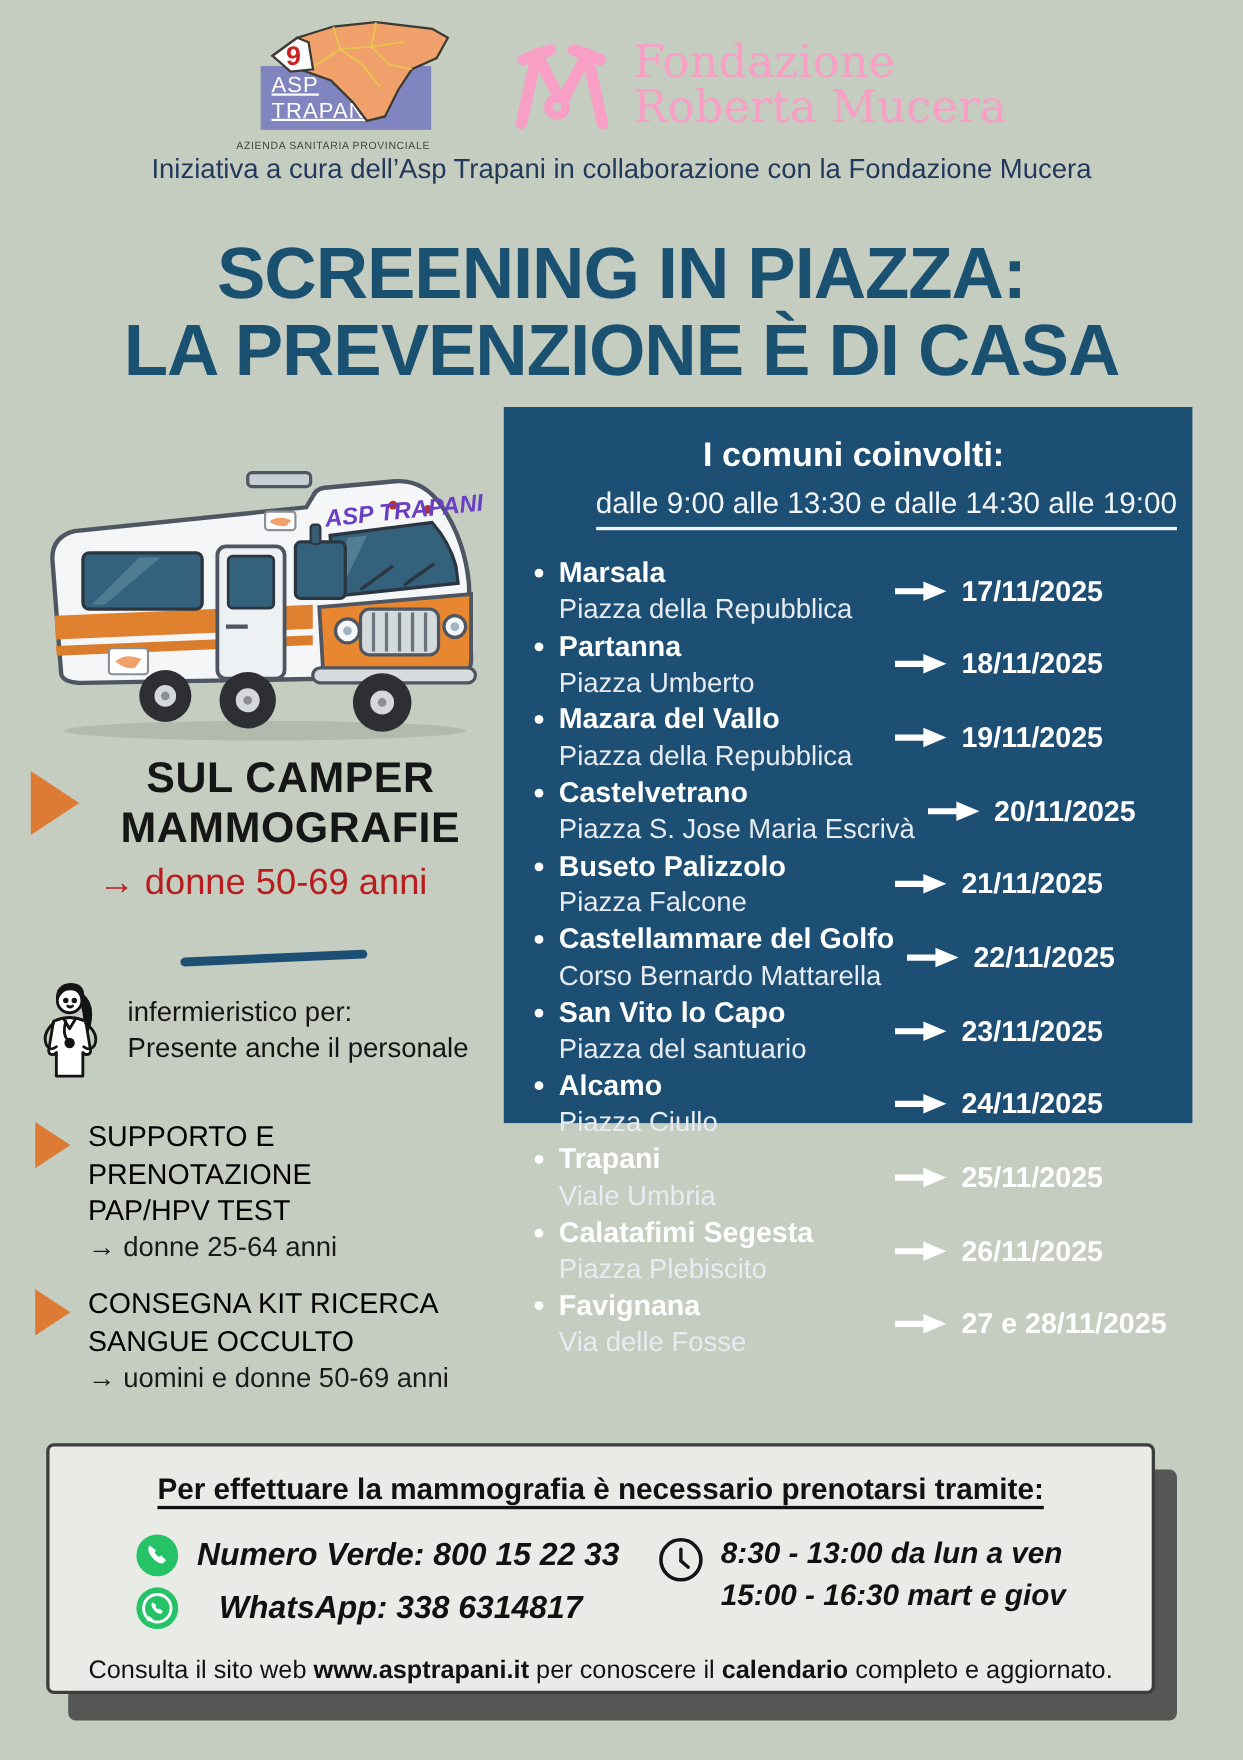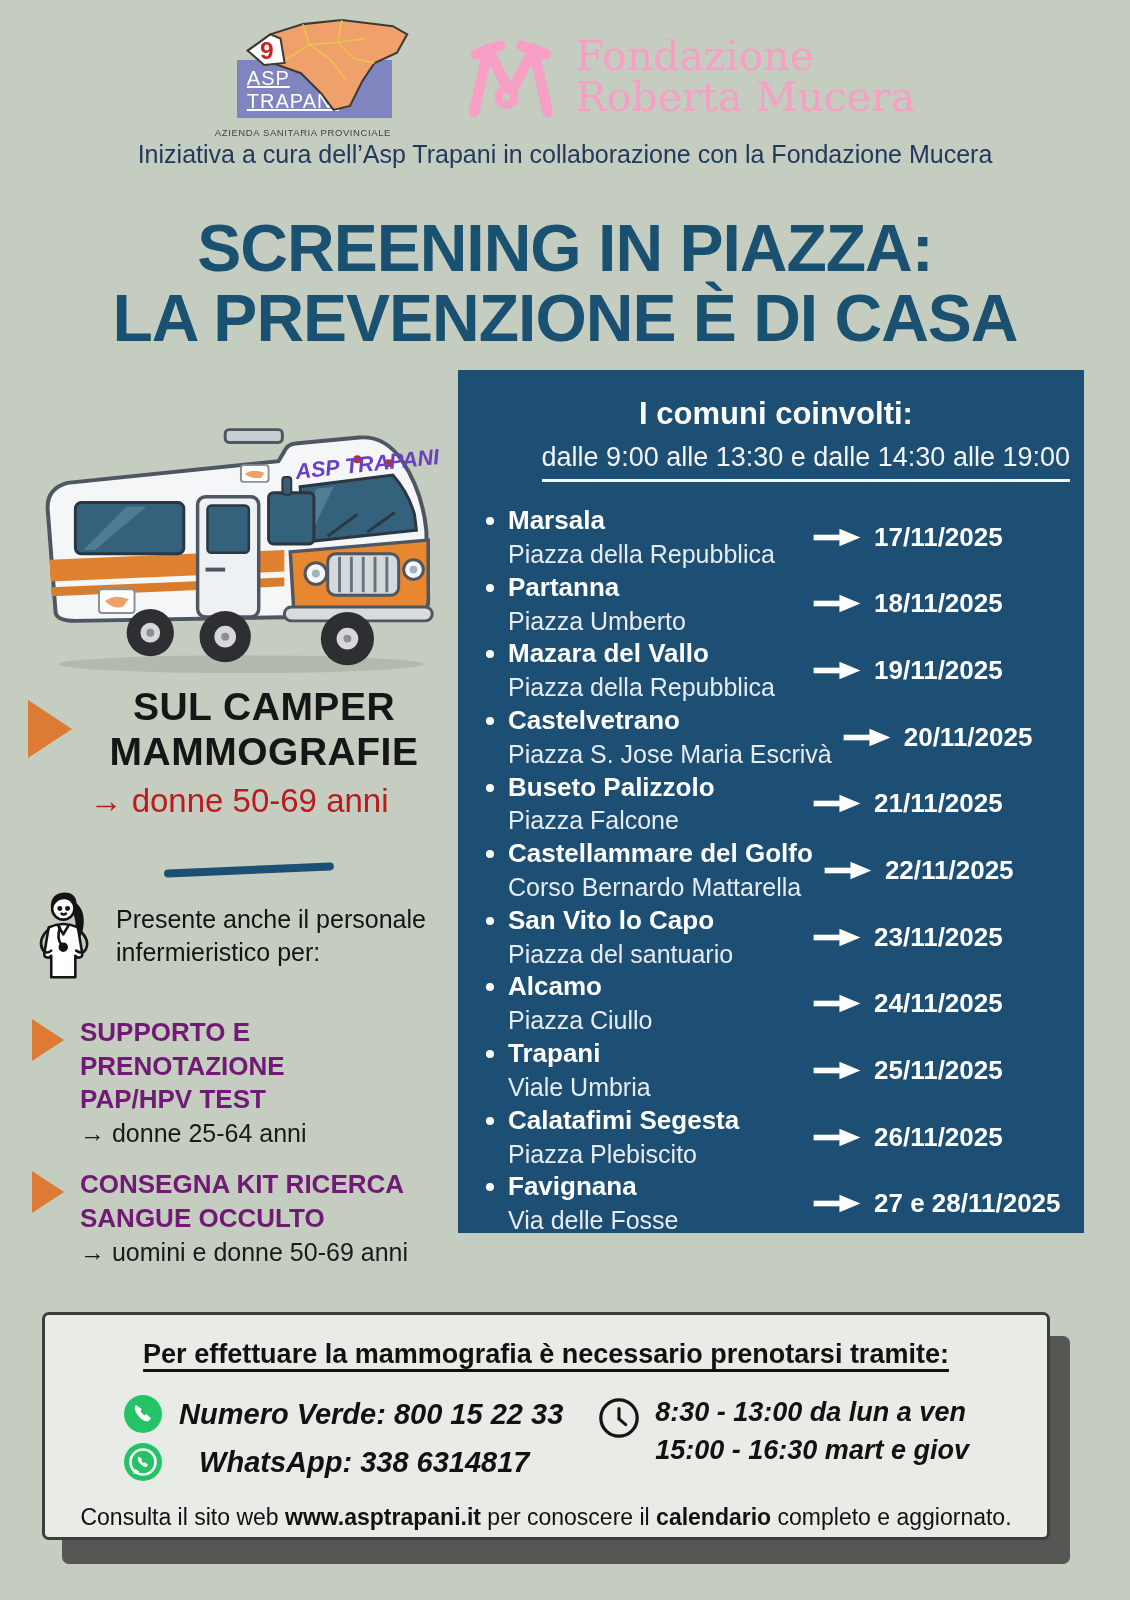--- a/index.html
+++ b/index.html
@@ -51,25 +51,25 @@
 
   .nurse-row { display:flex; align-items:center; gap:8px; margin-top:12px; }
   .nurse-svg { flex:0 0 auto; width:86px; height:100px; }
   .nurse-text { font-size:25px; line-height:1.32; color:#141414; }
 
   .service { display:flex; gap:16px; margin-top:30px; padding-left:10px; }
   .service + .service { margin-top:20px; }
   .tri-small { width:0; height:0; border-left:32px solid #dd7a33;
     border-top:21px solid transparent; border-bottom:21px solid transparent;
     flex:0 0 auto; margin-top:3px; }
-  .service-title { font-size:26px; font-weight:700; line-height:1.28; color:#701a75; }
+  .service-title { font-size:26px; font-weight:400; line-height:1.28; color:#000000; }
   .service-target { font-size:25px; margin-top:3px; color:#1a1a1a; }
 
   
-  .panel { position:absolute; left:458px; top:370px; width:626px; height:863px;
+  .panel { position:absolute; left:458px; top:370px; width:626px; height:651px;
     background:#1d4e74; padding:26px 14px 18px 24px; }
   .panel-heading { text-align:center; color:#ffffff; font-size:31px; font-weight:700; }
   .panel-hours { text-align:right; margin-top:10px; }
   .panel-hours span { display:inline-block; color:#f2f5f7; font-size:27px;
     border-bottom:3px solid #f2f5f7; padding-bottom:6px; }
   .sched-list { margin-top:24px; display:flex; flex-direction:column; gap:4px; }
   .sched-row { display:grid; grid-template-columns:1fr 52px 196px;
     column-gap:10px; align-items:center; }
   .city-line { display:flex; align-items:center; white-space:nowrap; }
   .bullet-dot { width:8px; height:8px; border-radius:50%; background:#ffffff;
@@ -238,22 +238,22 @@
           <path d="M46 30 Q48 32 51 30"></path>
           <path d="M31 46 Q48 38 65 46 L70 76 Q71 82 64 81 L62 79 L62 104 L34 104 L34 79 L32 81 Q25 82 26 76 Z" fill="#ffffff"></path>
           <path d="M42 44 L48 54 L54 44"></path>
           <path d="M31 48 Q18 60 24 72 Q28 78 34 73"></path>
           <path d="M65 48 Q80 60 74 72 Q70 78 63 73"></path>
           <path d="M44 46 Q40 60 46 66"></path>
           <circle cx="48" cy="69" r="4" fill="#141414"></circle>
         </g>
       </svg>
       <div class="nurse-text">
+        <div>infermieristico per:</div>
         <div>Presente anche il personale</div>
-        <div>infermieristico per:</div>
       </div>
     </div>
 
     <div class="service">
       <div class="tri-small"></div>
       <div>
         <div class="service-title">
           <div>SUPPORTO E PRENOTAZIONE</div>
           <div>PAP/HPV TEST</div>
         </div>

